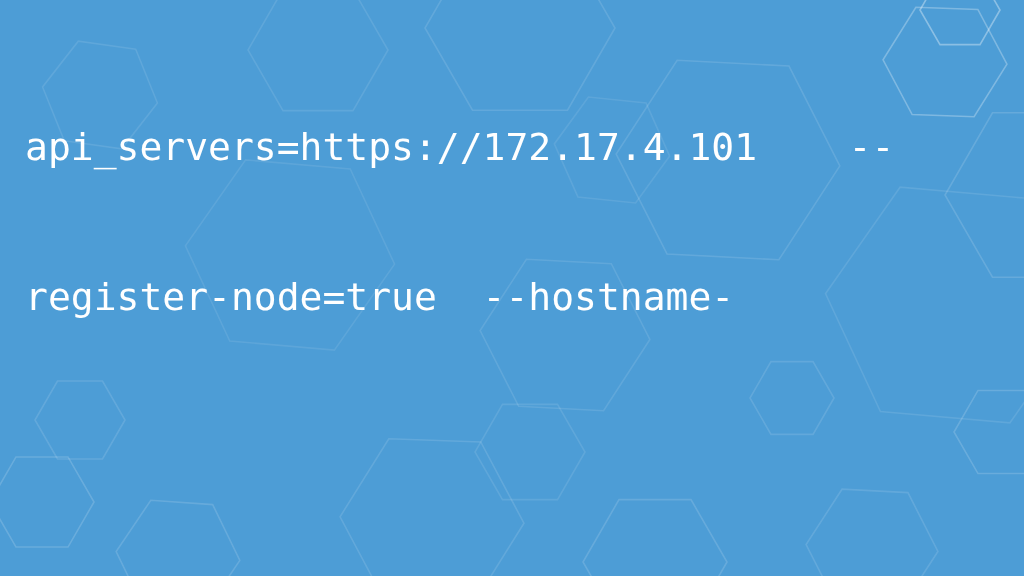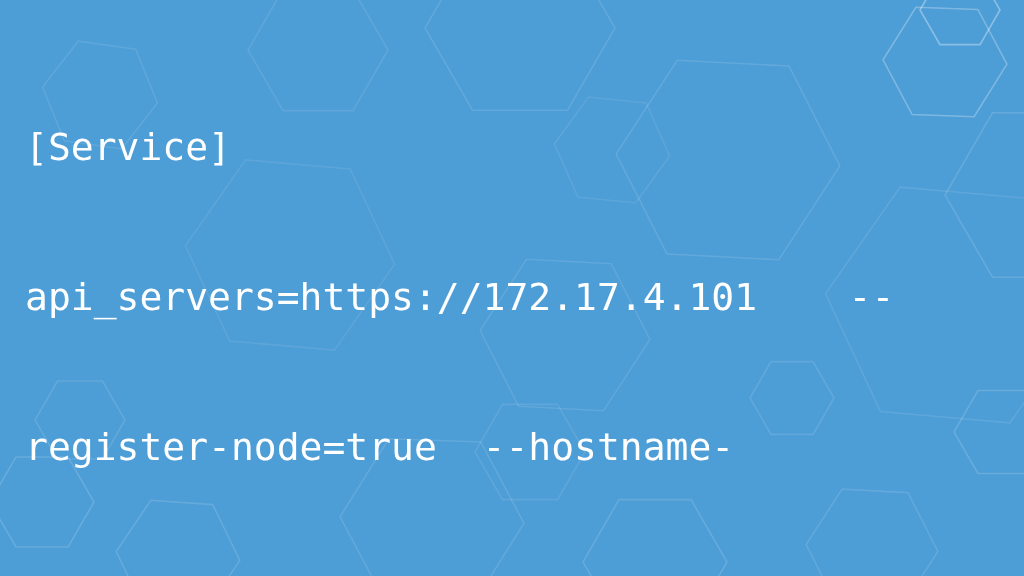--- a/index.html
+++ b/index.html
@@ -64,21 +64,20 @@
       <polygon points="125,420 102.5,458.97 57.5,458.97 35,420 57.5,381.03 102.5,381.03" fill="none" stroke="#FFFFFF" stroke-opacity="0.12" stroke-width="1.6"></polygon>
       <polygon points="94,502 68,547.032 16,547.032 -10,502 16,456.968 68,456.968" fill="none" stroke="#FFFFFF" stroke-opacity="0.16" stroke-width="1.6"></polygon>
       <polygon points="240,556 209,609.692 147,609.692 116,556 147,502.308 209,502.308" fill="none" stroke="#FFFFFF" stroke-opacity="0.14" stroke-width="1.6" transform="rotate(4 178 556)"></polygon>
       <polygon points="524,520 478,599.672 386,599.672 340,520 386,440.328 478,440.328" fill="none" stroke="#FFFFFF" stroke-opacity="0.12" stroke-width="1.6" transform="rotate(2 432 520)"></polygon>
       <polygon points="585,452 557.5,499.63 502.5,499.63 475,452 502.5,404.37 557.5,404.37" fill="none" stroke="#FFFFFF" stroke-opacity="0.1" stroke-width="1.6"></polygon>
       <polygon points="727,562 691,624.352 619,624.352 583,562 619,499.648 691,499.648" fill="none" stroke="#FFFFFF" stroke-opacity="0.14" stroke-width="1.6"></polygon>
       <polygon points="938,548 905,605.156 839,605.156 806,548 839,490.844 905,490.844" fill="none" stroke="#FFFFFF" stroke-opacity="0.12" stroke-width="1.6" transform="rotate(3 872 548)"></polygon>
     </svg>
 
   <div class="code">
-    <div class="ln">[Service]</div>
     <div class="ln">api_servers=https://172.17.4.101    --</div>
     <div class="ln">register-node=true  --hostname-</div>
     
     
     
     
   </div>
 
 </div>
 

